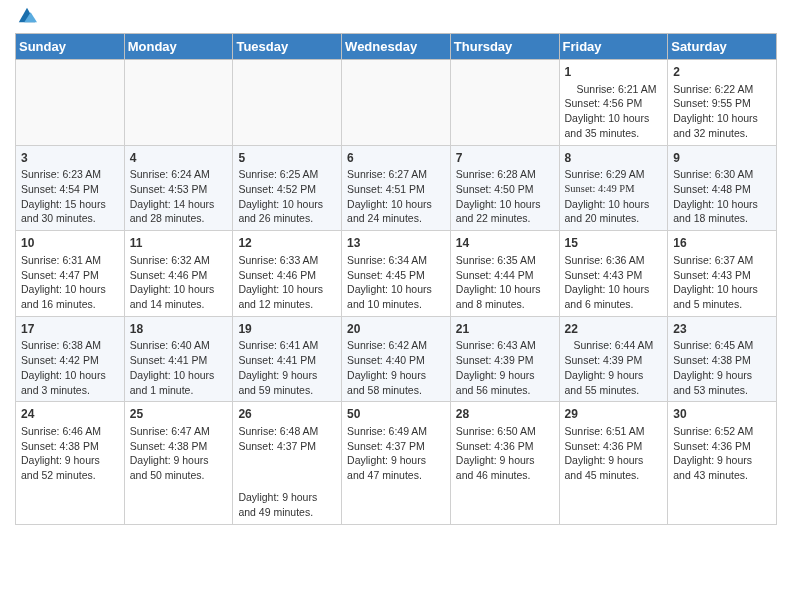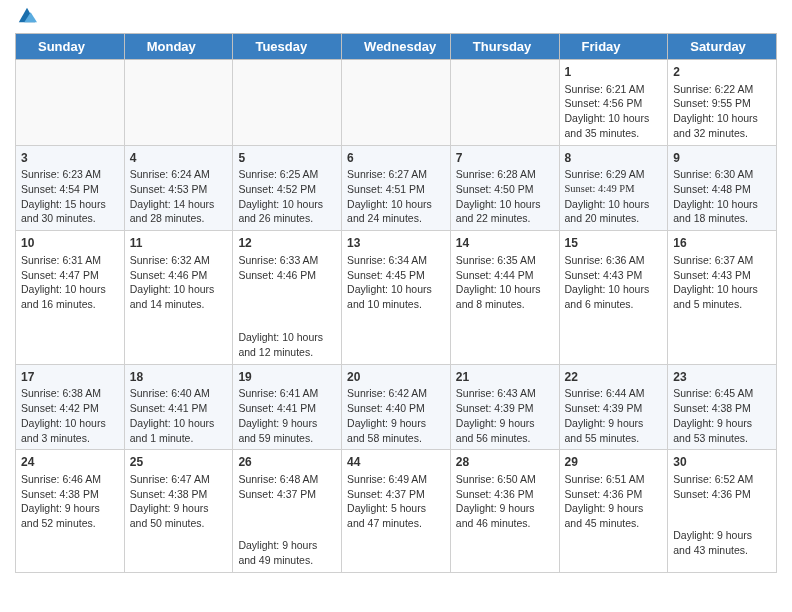--- a/index.html
+++ b/index.html
@@ -53,21 +53,21 @@
     }
     .calendar {
       width: 100%;
       border-collapse: collapse;
       table-layout: fixed;
     }
     .calendar th {
       background-color: #3a7fc1;
       color: #fff;
       text-align: left;
-      padding: 5px 22px;
+      padding: 5px 3px;
       font-size: 13px;
       font-weight: bold;
       border: 1px solid #c0c0c0;
     }
     .calendar td {
       vertical-align: top;
       padding: 4px 5px;
       font-size: 10.5px;
       border: 1px solid #d0d0d0;
       height: 80px;
@@ -125,21 +125,21 @@
     </thead>
     <tbody id="calendar-body">
     <tr>
           <td class="empty"></td>
           <td class="empty"></td>
           <td class="empty"></td>
           <td class="empty"></td>
           <td class="empty"></td>
           <td>
             <span class="day-num">1</span>
-            <span style="display: block;">Sunrise: 6:21 AM</span>
+            <span style="display: block; margin-left: 12px;">Sunrise: 6:21 AM</span>
             <span style="display: block;">Sunset: 4:56 PM</span>
             <span style="display: block;">Daylight: 10 hours and 35 minutes.</span>
           </td>
           <td>
             <span class="day-num">2</span>
             <span style="display: block;">Sunrise: 6:22 AM</span>
             <span style="display: block;">Sunset: 9:55 PM</span>
             <span style="display: block;">Daylight: 10 hours and 32 minutes.</span>
           </td>
         </tr>
@@ -197,21 +197,21 @@
           <td>
             <span class="day-num">11</span>
             <span style="display: block;">Sunrise: 6:32 AM</span>
             <span style="display: block;">Sunset: 4:46 PM</span>
             <span style="display: block;">Daylight: 10 hours and 14 minutes.</span>
           </td>
           <td>
             <span class="day-num">12</span>
             <span style="display: block;">Sunrise: 6:33 AM</span>
             <span style="display: block;">Sunset: 4:46 PM</span>
-            <span style="display: block; margin-top: 48px;">Daylight: 10 hours and 12 minutes.</span>
+            <span style="display: block;">Daylight: 10 hours and 12 minutes.</span>
           </td>
           <td>
             <span class="day-num">13</span>
             <span style="display: block;">Sunrise: 6:34 AM</span>
             <span style="display: block;">Sunset: 4:45 PM</span>
             <span style="display: block;">Daylight: 10 hours and 10 minutes.</span>
           </td>
           <td>
             <span class="day-num">14</span>
             <span style="display: block;">Sunrise: 6:35 AM</span>
@@ -257,21 +257,21 @@
             <span style="display: block;">Daylight: 9 hours and 58 minutes.</span>
           </td>
           <td>
             <span class="day-num">21</span>
             <span style="display: block;">Sunrise: 6:43 AM</span>
             <span style="display: block;">Sunset: 4:39 PM</span>
             <span style="display: block;">Daylight: 9 hours and 56 minutes.</span>
           </td>
           <td>
             <span class="day-num">22</span>
-            <span style="display: block;">Sunrise: 6:44 AM</span>
+            <span style="display: block; text-align: center;">Sunrise: 6:44 AM</span>
             <span style="display: block;">Sunset: 4:39 PM</span>
             <span style="display: block;">Daylight: 9 hours and 55 minutes.</span>
           </td>
           <td>
             <span class="day-num">23</span>
             <span style="display: block;">Sunrise: 6:45 AM</span>
             <span style="display: block;">Sunset: 4:38 PM</span>
             <span style="display: block;">Daylight: 9 hours and 53 minutes.</span>
           </td>
         </tr>
@@ -288,39 +288,39 @@
             <span style="display: block;">Sunset: 4:38 PM</span>
             <span style="display: block;">Daylight: 9 hours and 50 minutes.</span>
           </td>
           <td>
             <span class="day-num">26</span>
             <span style="display: block;">Sunrise: 6:48 AM</span>
             <span style="display: block;">Sunset: 4:37 PM</span>
             <span style="display: block; margin-top: 37px;">Daylight: 9 hours and 49 minutes.</span>
           </td>
           <td>
-            <span class="day-num">44</span>
+            <span class="day-num">50</span>
             <span style="display: block;">Sunrise: 6:49 AM</span>
             <span style="display: block;">Sunset: 4:37 PM</span>
-            <span style="display: block;">Daylight: 5 hours and 47 minutes.</span>
+            <span style="display: block;">Daylight: 9 hours and 47 minutes.</span>
           </td>
           <td>
             <span class="day-num">28</span>
             <span style="display: block;">Sunrise: 6:50 AM</span>
             <span style="display: block;">Sunset: 4:36 PM</span>
             <span style="display: block;">Daylight: 9 hours and 46 minutes.</span>
           </td>
           <td>
             <span class="day-num">29</span>
             <span style="display: block;">Sunrise: 6:51 AM</span>
             <span style="display: block;">Sunset: 4:36 PM</span>
             <span style="display: block;">Daylight: 9 hours and 45 minutes.</span>
           </td>
           <td>
             <span class="day-num">30</span>
             <span style="display: block;">Sunrise: 6:52 AM</span>
             <span style="display: block;">Sunset: 4:36 PM</span>
-            <span style="display: block; margin-top: 27px;">Daylight: 9 hours and 43 minutes.</span>
+            <span style="display: block;">Daylight: 9 hours and 43 minutes.</span>
           </td>
         </tr>
       </tbody>
   </table>
 </div>
 
 </body></html>

